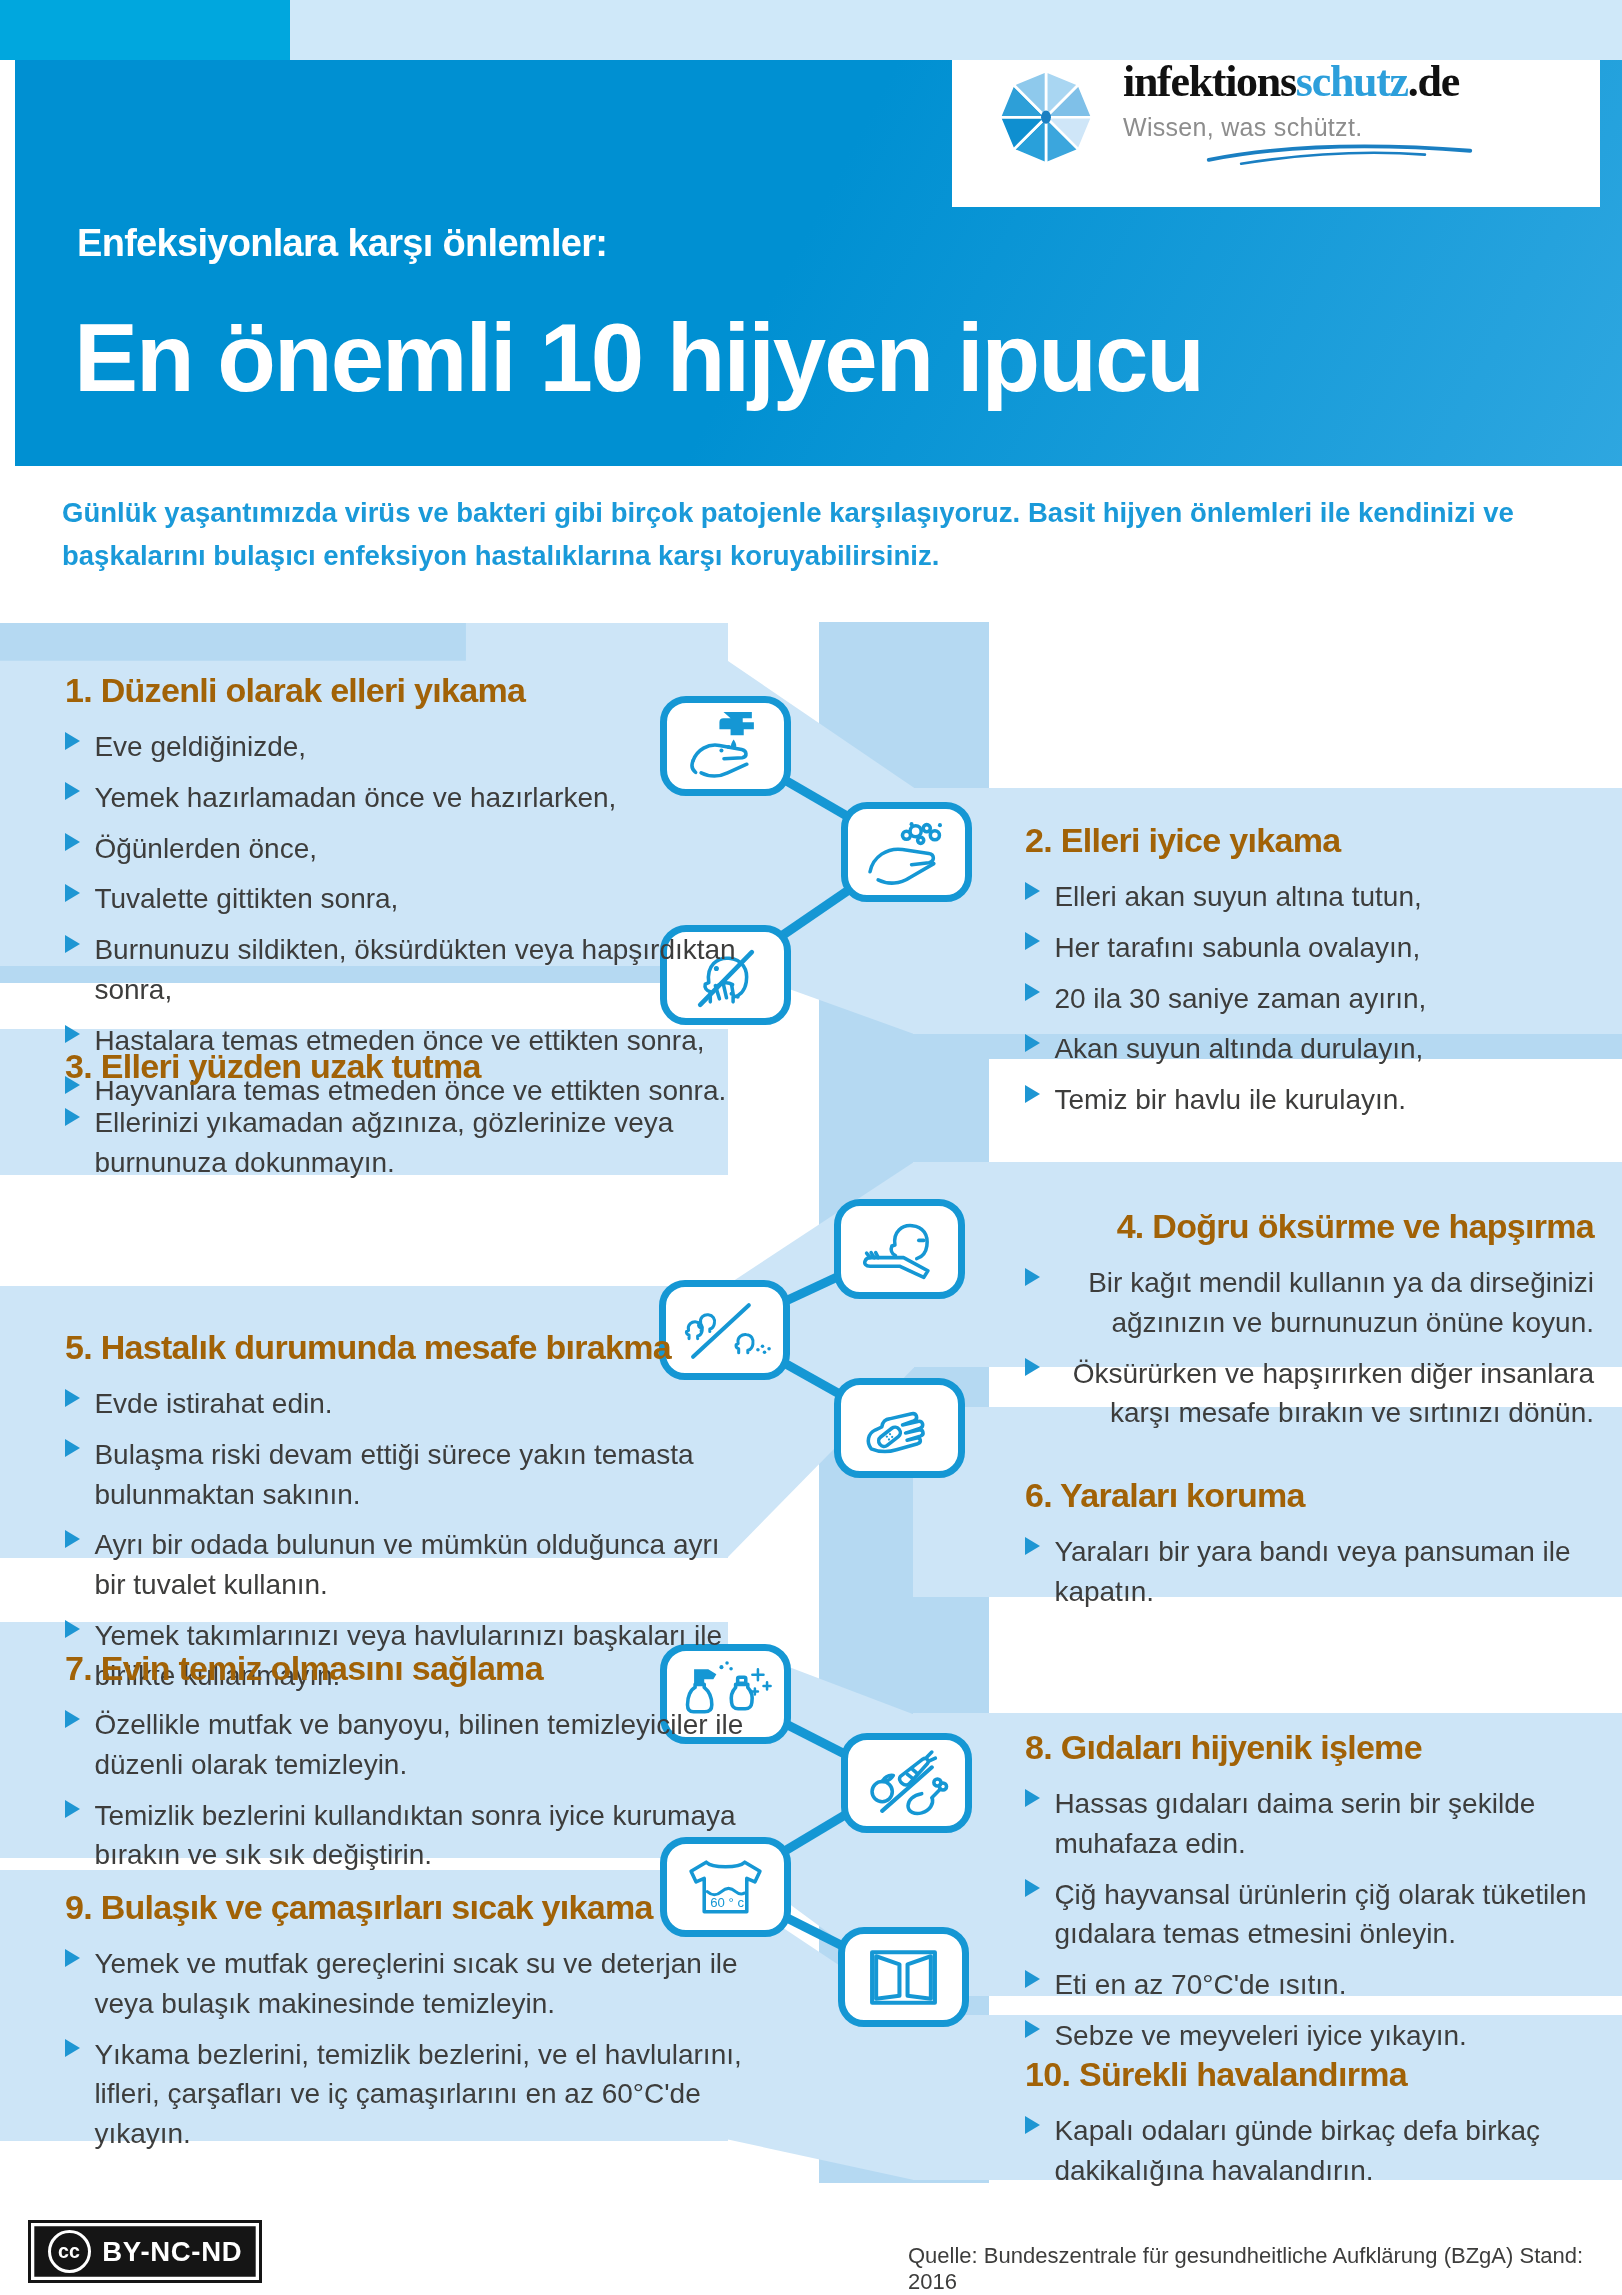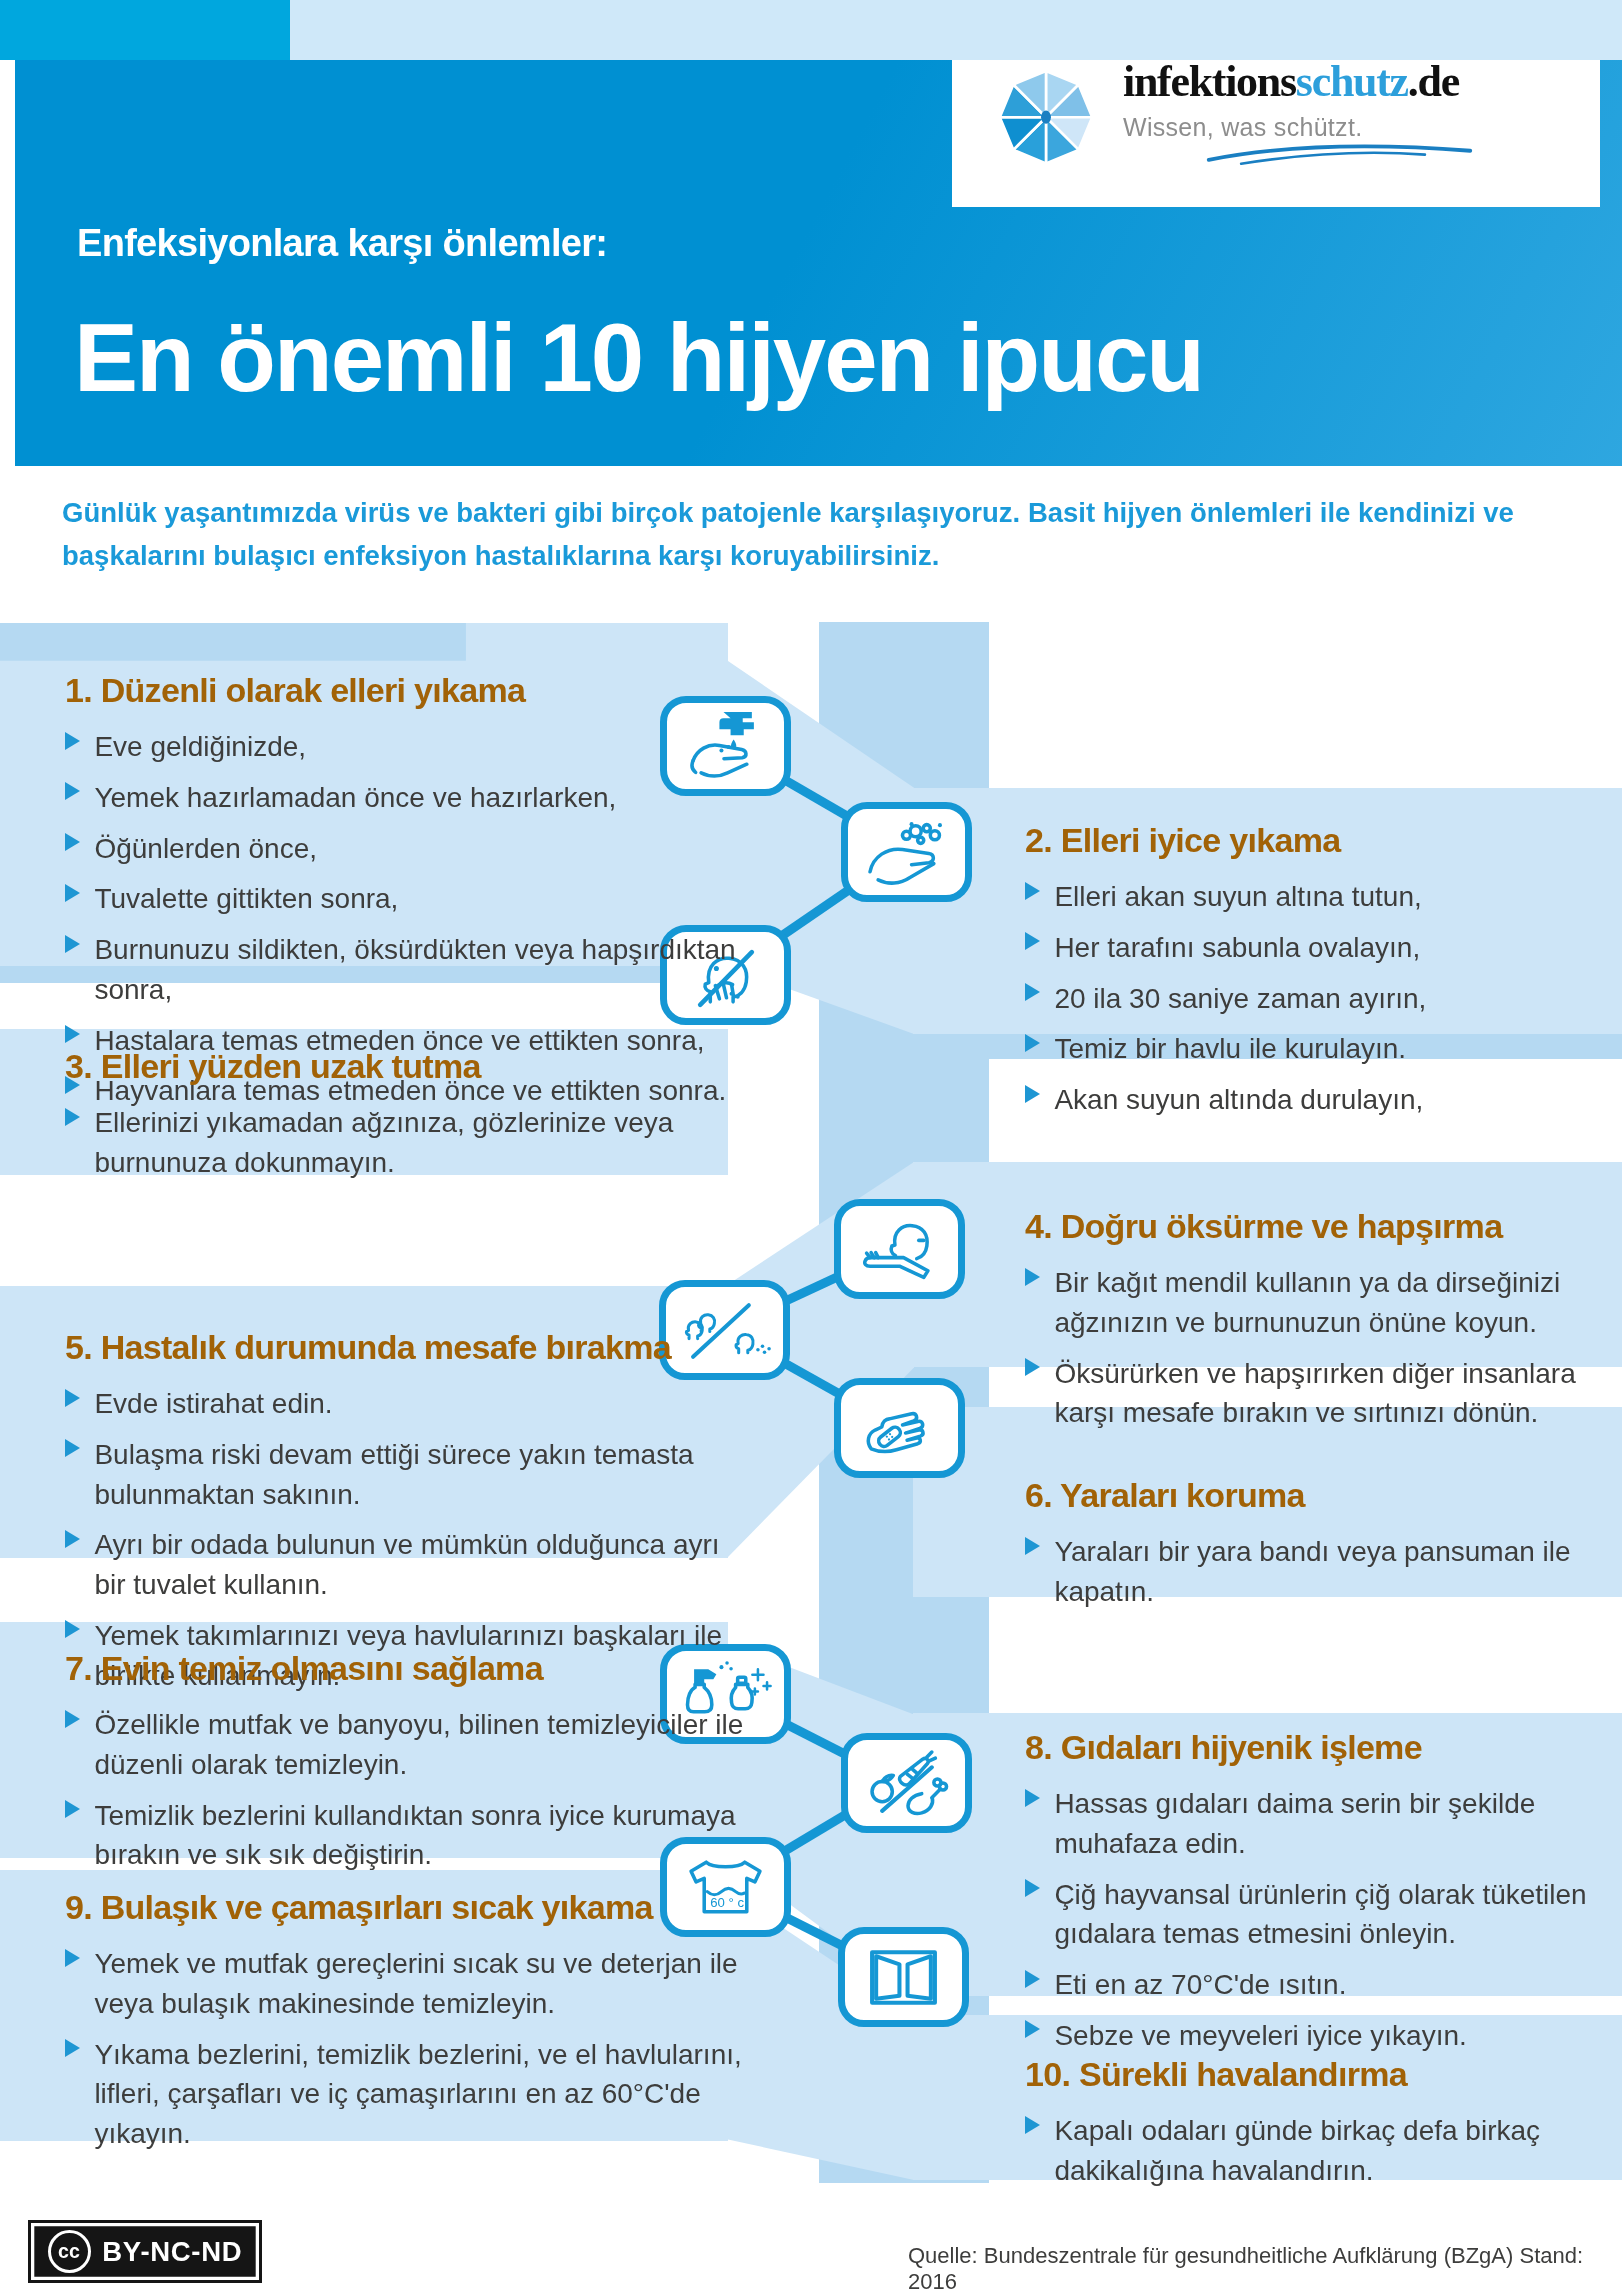--- a/index.html
+++ b/index.html
@@ -322,40 +322,40 @@
       <li>
           <span class="tri"></span>
           <span>Her tarafını sabunla ovalayın,</span>
         </li>
       <li>
           <span class="tri"></span>
           <span>20 ila 30 saniye zaman ayırın,</span>
         </li>
       <li>
           <span class="tri"></span>
+          <span>Akan suyun altında durulayın,</span>
+        </li>
+      <li>
+          <span class="tri"></span>
           <span>Temiz bir havlu ile kurulayın.</span>
-        </li>
-      <li>
-          <span class="tri"></span>
-          <span>Akan suyun altında durulayın,</span>
         </li>
     </ul>
   </section>
 
   <section class="section" style="left:65px;top:1047px;width:687px;">
     <h2>3. Elleri yüzden uzak tutma</h2>
     <ul>
       <li>
           <span class="tri"></span>
           <span>Ellerinizi yıkamadan ağzınıza, gözlerinize veya burnunuza dokunmayın.</span>
         </li>
     </ul>
   </section>
 
-  <section class="section" style="left:1025px;top:1207px;width:569px;">
+  <section class="section" style="left:1025px;top:1207px;width:569px;text-align:right;">
     <h2>4. Doğru öksürme ve hapşırma</h2>
     <ul>
       <li>
           <span class="tri"></span>
           <span>Bir kağıt mendil kullanın ya da dirseğinizi ağzınızın ve burnunuzun önüne koyun.</span>
         </li>
       <li>
           <span class="tri"></span>
           <span>Öksürürken ve hapşırırken diğer insanlara karşı mesafe bırakın ve sırtınızı dönün.</span>
         </li>

